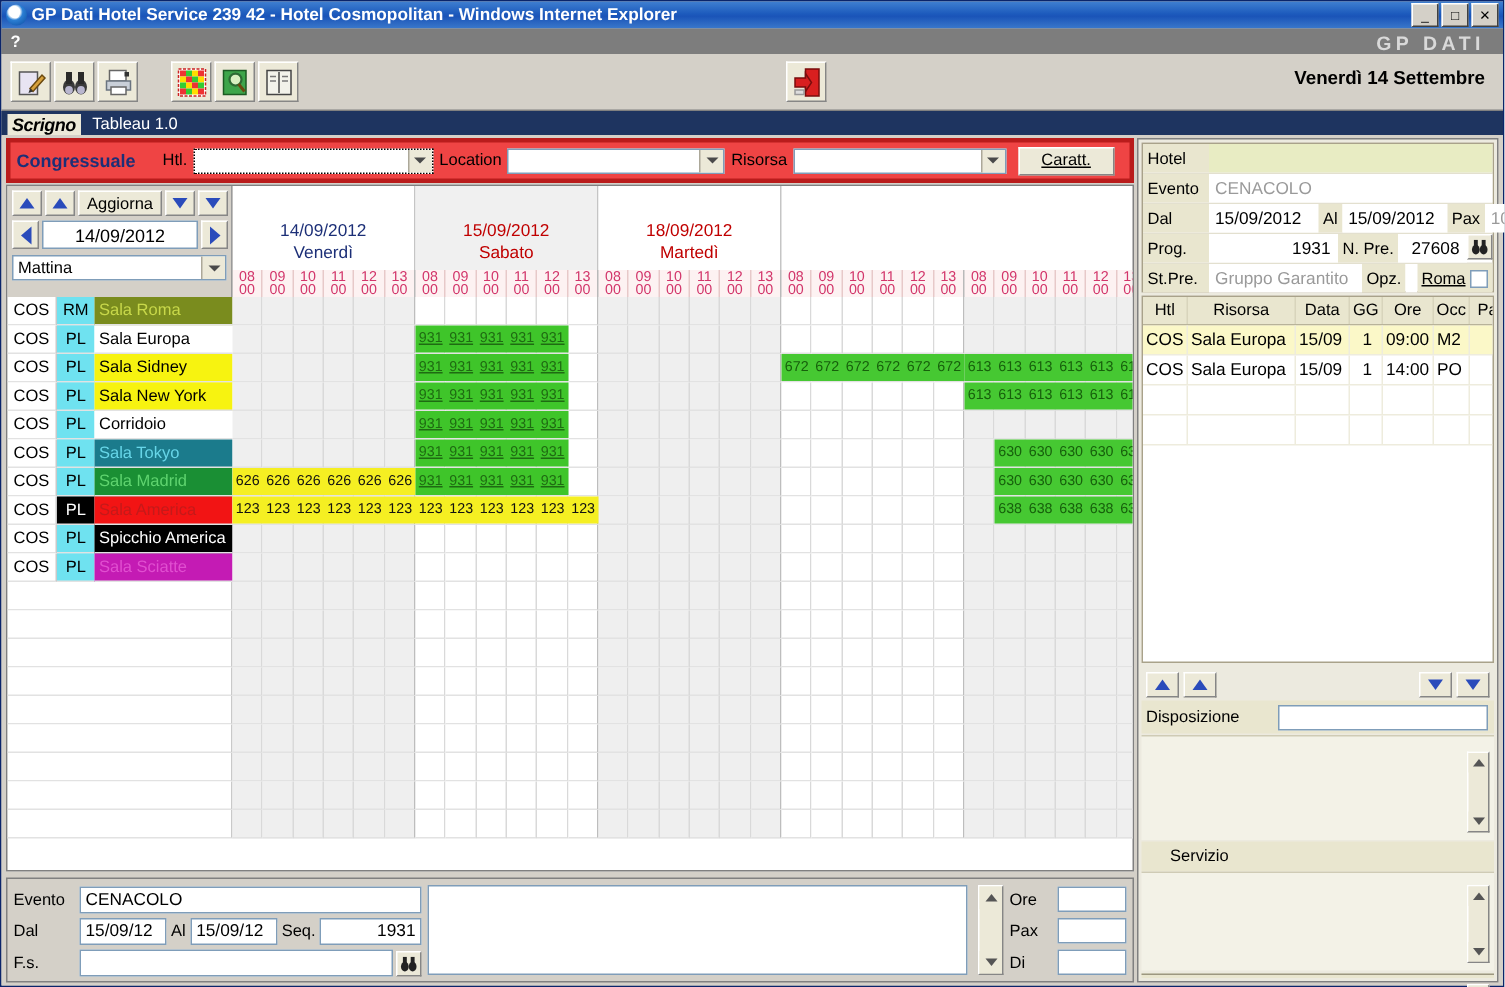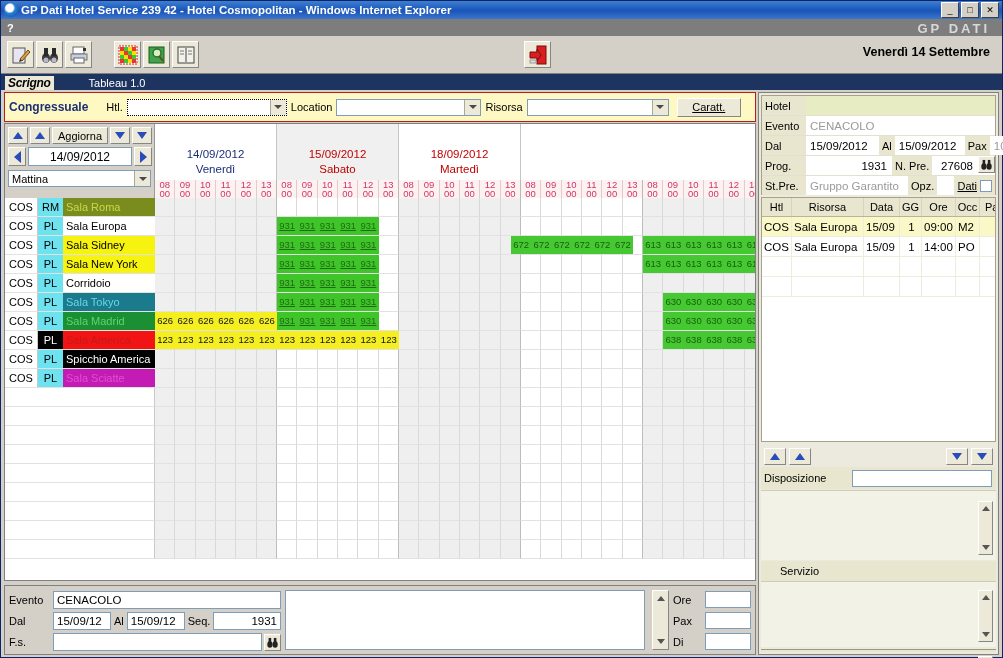--- a/index.html
+++ b/index.html
@@ -25,30 +25,30 @@
   .brandzone{position:absolute;right:12px;top:20px;color:#d9d9d9;font-size:13px;letter-spacing:3px;font-weight:bold;}
 
   
   .toolbar{height:37px;background:#d4d0c8;position:relative;display:flex;align-items:center;padding-left:6px;border-bottom:1px solid #808080;}
   .tbtn{width:27px;height:27px;background:#ece9d8;border:1px solid #fff;border-right-color:#868686;border-bottom-color:#868686;
         margin-right:2px;display:flex;align-items:center;justify-content:center;box-sizing:border-box;}
   .tgap{width:20px;}
   .datelabel{position:absolute;right:12px;top:9px;font-size:12.5px;font-weight:bold;color:#000;}
 
   
-  .scrignobar{height:17px;background:#1e3460;display:flex;align-items:center;padding-left:4px;gap:27px;}
+  .scrignobar{height:17px;background:#1e3460;display:flex;align-items:center;padding-left:4px;}
   .scrigno-logo{background:#ece9d8;color:#000;font-weight:bold;font-size:12px;padding:0 3px;font-style:italic;letter-spacing:-0.3px;}
   .scrignobar .tabl{color:#fff;font-size:11px;margin-left:8px;}
 
   
   .content{position:absolute;left:0;top:89px;right:0;bottom:0;background:#d4d0c8;}
 
   
   .leftpane{position:absolute;left:3px;top:2px;width:752px;bottom:2px;}
-  .filterbar{position:relative;height:30px;background:#fef9c3;border:1px solid #b91c1c;box-sizing:border-box;
+  .filterbar{position:relative;height:30px;background:#ef4444;border:3px solid #b91c1c;box-sizing:border-box;
              display:flex;align-items:center;padding:0 4px;}
   .congr{color:#1c2f77;font-weight:bold;font-size:12px;margin-right:14px;}
   .flabel{font-size:11px;margin:0 4px;}
   .combo{height:17px;background:#fff;border:1px solid #7f9db9;display:flex;align-items:center;box-sizing:border-box;}
   .combo .cval{flex:1 1 auto;padding-left:3px;font-size:11px;overflow:hidden;white-space:nowrap;}
   .combo .carrow{width:15px;height:15px;background:#ece9d8;border-left:1px solid #aca899;display:flex;align-items:center;justify-content:center;}
   .tri-d{width:0;height:0;border-left:4px solid transparent;border-right:4px solid transparent;border-top:4px solid #4a4a4a;}
   .dotborder{border:1px dotted #000 !important;}
   .caratt{height:19px;min-width:64px;background:#ece9d8;border:1px solid #fff;border-right-color:#868686;border-bottom-color:#868686;
           font-size:11px;display:flex;align-items:center;justify-content:center;margin-left:8px;box-sizing:border-box;text-decoration:underline;}
@@ -609,21 +609,21 @@
                   <div class="cbg"></div>
                   <div class="cbg dayend"></div>
                 </div>
                 <div class="blk green" style="left: 121.98px; width: 101.65px;">
                   <div class="blkcell">931</div>
                   <div class="blkcell">931</div>
                   <div class="blkcell">931</div>
                   <div class="blkcell">931</div>
                   <div class="blkcell">931</div>
                 </div>
-                <div class="blk green2" style="left: 356px; width: 121.98px;">
+                <div class="blk green2" style="left: 366px; width: 121.98px;">
                   <div class="blkcell">672</div>
                   <div class="blkcell">672</div>
                   <div class="blkcell">672</div>
                   <div class="blkcell">672</div>
                   <div class="blkcell">672</div>
                   <div class="blkcell">672</div>
                 </div>
                 <div class="blk green2" style="left: 487.92px; width: 121.98px;">
                   <div class="blkcell">613</div>
                   <div class="blkcell">613</div>
@@ -1388,21 +1388,21 @@
                 <rect x="12" y="3" width="4" height="8" fill="#222"></rect>
               </svg>
           </div>
         </div>
         <div class="rline" style="border-bottom:none;">
           <div class="rlab">St.Pre.</div>
           <div class="rval grey" style="flex:0 0 102px;">Gruppo Garantito</div>
           <div class="rminil">Opz.</div>
           <div class="rval" style="flex:1 1 auto;"></div>
           <div class="rminil">
-            <span class="noteu">Dati</span>
+            <span class="noteu">Roma</span>
             <span class="chkbox"></span>
           </div>
         </div>
       </div>
 
       <div class="rtable">
         <div class="rth" id="rth">
             <div class="c-htl">Htl</div>
             <div class="c-ris">Risorsa</div>
             <div class="c-dat">Data</div>

